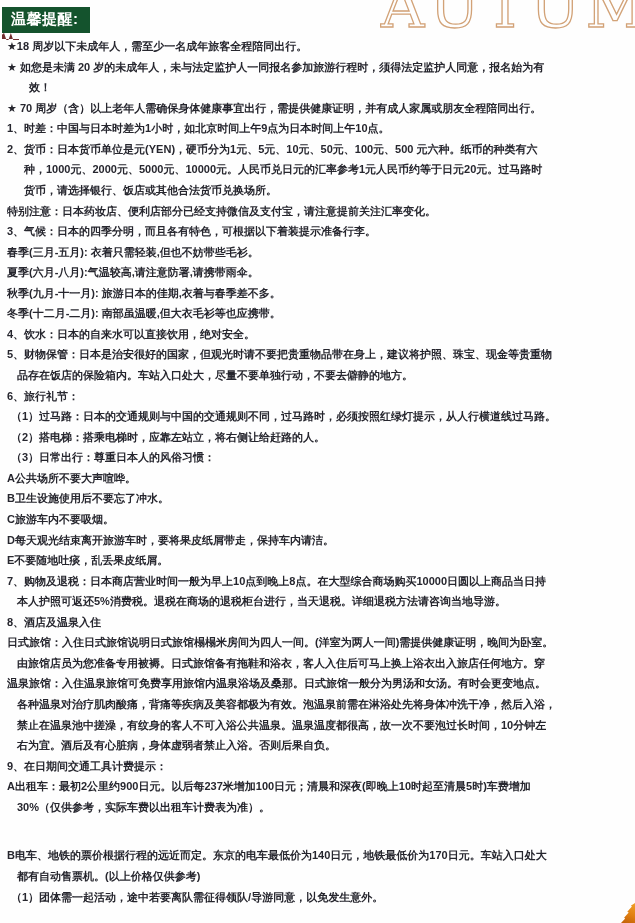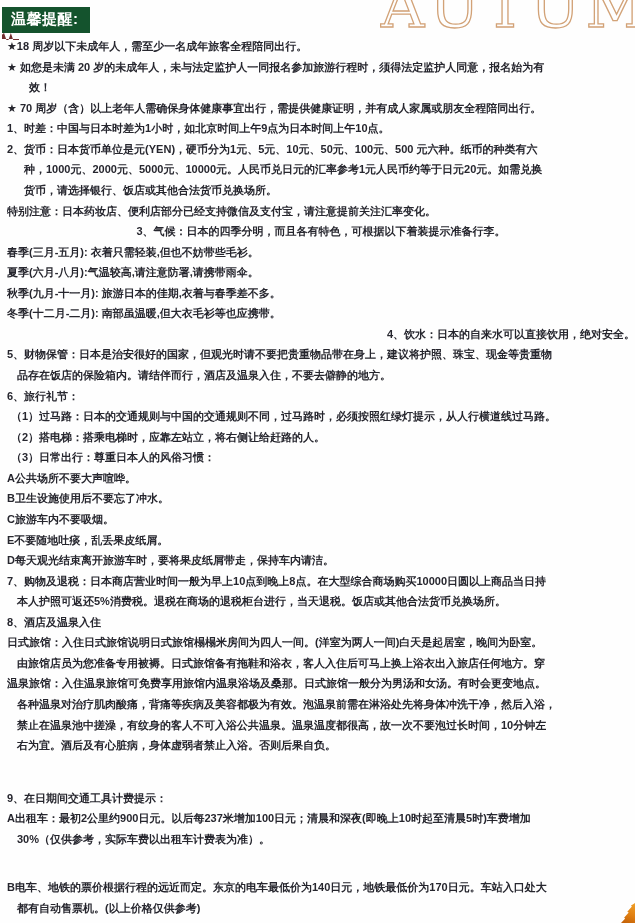--- a/index.html
+++ b/index.html
@@ -76,50 +76,50 @@
   <div class="watermark">AUTUMN</div>
   <div class="badge">温馨提醒:</div>
   <div class="badge-mark"></div>
   <div class="doc">
       <div class="line" style="padding-left: 0px;">★18 周岁以下未成年人，需至少一名成年旅客全程陪同出行。</div>
       <div class="line" style="padding-left: 0px;">★ 如您是未满 20 岁的未成年人，未与法定监护人一同报名参加旅游行程时，须得法定监护人同意，报名始为有</div>
       <div class="line" style="padding-left: 22px;">效！</div>
       <div class="line" style="padding-left: 0px;">★ 70 周岁（含）以上老年人需确保身体健康事宜出行，需提供健康证明，并有成人家属或朋友全程陪同出行。</div>
       <div class="line" style="padding-left: 0px;">1、时差：中国与日本时差为1小时，如北京时间上午9点为日本时间上午10点。</div>
       <div class="line" style="padding-left: 0px;">2、货币：日本货币单位是元(YEN)，硬币分为1元、5元、10元、50元、100元、500 元六种。纸币的种类有六</div>
-      <div class="line" style="padding-left: 17px;">种，1000元、2000元、5000元、10000元。人民币兑日元的汇率参考1元人民币约等于日元20元。如需兑换</div>
+      <div class="line" style="padding-left: 17px;">种，1000元、2000元、5000元、10000元。人民币兑日元的汇率参考1元人民币约等于日元20元。过马路时</div>
       <div class="line" style="padding-left: 17px;">货币，请选择银行、饭店或其他合法货币兑换场所。</div>
       <div class="line" style="padding-left: 0px;">特别注意：日本药妆店、便利店部分已经支持微信及支付宝，请注意提前关注汇率变化。</div>
-      <div class="line" style="padding-left: 0px; text-align: center;">3、气候：日本的四季分明，而且各有特色，可根据以下着装提示准备行李。</div>
+      <div class="line" style="padding-left: 0px;">3、气候：日本的四季分明，而且各有特色，可根据以下着装提示准备行李。</div>
       <div class="line" style="padding-left: 0px;">春季(三月-五月): 衣着只需轻装,但也不妨带些毛衫。</div>
       <div class="line" style="padding-left: 0px;">夏季(六月-八月):气温较高,请注意防署,请携带雨伞。</div>
       <div class="line" style="padding-left: 0px;">秋季(九月-十一月): 旅游日本的佳期,衣着与春季差不多。</div>
       <div class="line" style="padding-left: 0px;">冬季(十二月-二月): 南部虽温暖,但大衣毛衫等也应携带。</div>
-      <div class="line" style="padding-left: 0px; text-align: right;">4、饮水：日本的自来水可以直接饮用，绝对安全。</div>
+      <div class="line" style="padding-left: 0px;">4、饮水：日本的自来水可以直接饮用，绝对安全。</div>
       <div class="line" style="padding-left: 0px;">5、财物保管：日本是治安很好的国家，但观光时请不要把贵重物品带在身上，建议将护照、珠宝、现金等贵重物</div>
-      <div class="line" style="padding-left: 10px;">品存在饭店的保险箱内。请结伴而行，酒店及温泉入住，不要去僻静的地方。</div>
+      <div class="line" style="padding-left: 10px;">品存在饭店的保险箱内。车站入口处大，尽量不要单独行动，不要去僻静的地方。</div>
       <div class="line" style="padding-left: 0px;">6、旅行礼节：</div>
       <div class="line" style="padding-left: 4px;">（1）过马路：日本的交通规则与中国的交通规则不同，过马路时，必须按照红绿灯提示，从人行横道线过马路。</div>
       <div class="line" style="padding-left: 4px;">（2）搭电梯：搭乘电梯时，应靠左站立，将右侧让给赶路的人。</div>
       <div class="line" style="padding-left: 4px;">（3）日常出行：尊重日本人的风俗习惯：</div>
       <div class="line" style="padding-left: 0px;">A公共场所不要大声喧哗。</div>
       <div class="line" style="padding-left: 0px;">B卫生设施使用后不要忘了冲水。</div>
       <div class="line" style="padding-left: 0px;">C旅游车内不要吸烟。</div>
+      <div class="line" style="padding-left: 0px;">D每天观光结束离开旅游车时，要将果皮纸屑带走，保持车内请洁。</div>
       <div class="line" style="padding-left: 0px;">E不要随地吐痰，乱丢果皮纸屑。</div>
-      <div class="line" style="padding-left: 0px;">D每天观光结束离开旅游车时，要将果皮纸屑带走，保持车内请洁。</div>
       <div class="line" style="padding-left: 0px;">7、购物及退税：日本商店营业时间一般为早上10点到晚上8点。在大型综合商场购买10000日圆以上商品当日持</div>
-      <div class="line" style="padding-left: 10px;">本人护照可返还5%消费税。退税在商场的退税柜台进行，当天退税。饭店或其他合法货币兑换场所。</div>
+      <div class="line" style="padding-left: 10px;">本人护照可返还5%消费税。退税在商场的退税柜台进行，当天退税。详细退税方法请咨询当地导游。</div>
       <div class="line" style="padding-left: 0px;">8、酒店及温泉入住</div>
-      <div class="line" style="padding-left: 0px;">日式旅馆：入住日式旅馆说明日式旅馆榻榻米房间为四人一间。(洋室为两人一间)白天是起居室，晚间为卧室。</div>
+      <div class="line" style="padding-left: 0px;">日式旅馆：入住日式旅馆说明日式旅馆榻榻米房间为四人一间。(洋室为两人一间)需提供健康证明，晚间为卧室。</div>
       <div class="line" style="padding-left: 10px;">由旅馆店员为您准备专用被褥。日式旅馆备有拖鞋和浴衣，客人入住后可马上换上浴衣出入旅店任何地方。穿</div>
       <div class="line" style="padding-left: 0px;">温泉旅馆：入住温泉旅馆可免费享用旅馆内温泉浴场及桑那。日式旅馆一般分为男汤和女汤。有时会更变地点。</div>
       <div class="line" style="padding-left: 10px;">各种温泉对治疗肌肉酸痛，背痛等疾病及美容都极为有效。泡温泉前需在淋浴处先将身体冲洗干净，然后入浴，</div>
       <div class="line" style="padding-left: 10px;">禁止在温泉池中搓澡，有纹身的客人不可入浴公共温泉。温泉温度都很高，故一次不要泡过长时间，10分钟左</div>
       <div class="line" style="padding-left: 10px;">右为宜。酒后及有心脏病，身体虚弱者禁止入浴。否则后果自负。</div>
-      <div class="line" style="padding-left: 0px; margin-top: 32px;">9、在日期间交通工具计费提示：</div>
+      <div class="line" style="padding-left: 0px;">9、在日期间交通工具计费提示：</div>
       <div class="line" style="padding-left: 0px;">A出租车：最初2公里约900日元。以后每237米增加100日元；清晨和深夜(即晚上10时起至清晨5时)车费增加</div>
       <div class="line" style="padding-left: 10px;">30%（仅供参考，实际车费以出租车计费表为准）。</div>
       <div class="line" style="padding-left: 0px; margin-top: 28px;">B电车、地铁的票价根据行程的远近而定。东京的电车最低价为140日元，地铁最低价为170日元。车站入口处大</div>
       <div class="line" style="padding-left: 10px;">都有自动售票机。(以上价格仅供参考)</div>
       <div class="line" style="padding-left: 4px;">（1）团体需一起活动，途中若要离队需征得领队/导游同意，以免发生意外。</div>
     </div>
   <div class="corner-accent"></div>
 </div>
 
 </body></html>

